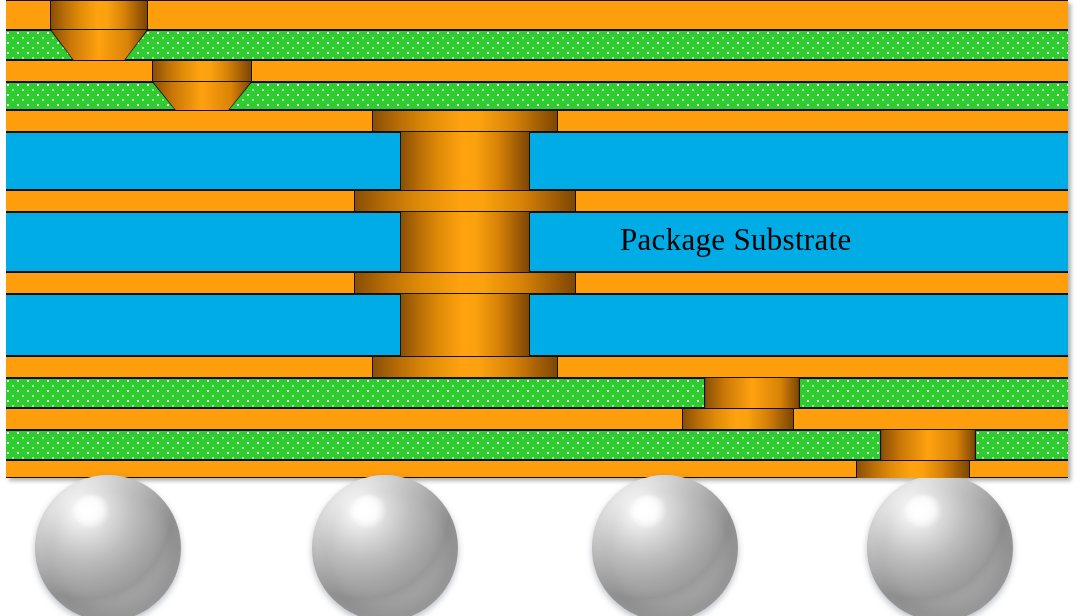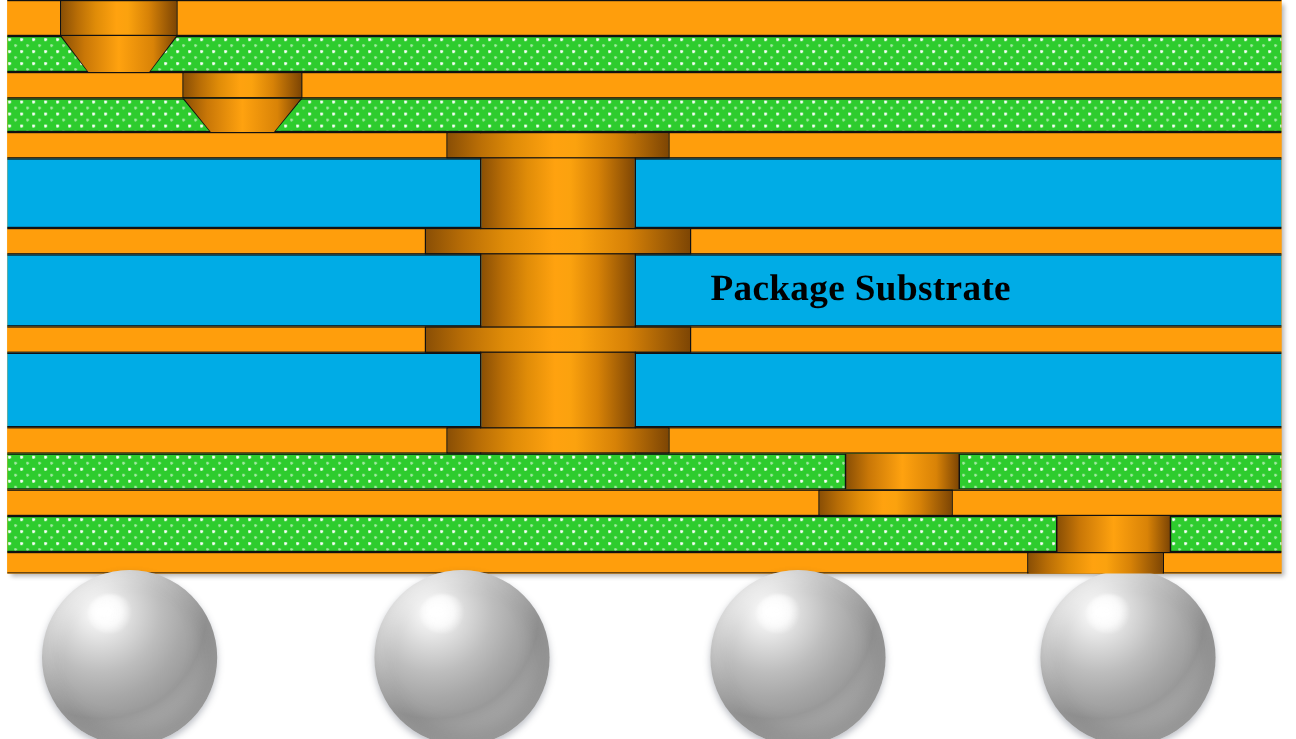--- a/index.html
+++ b/index.html
@@ -156,21 +156,21 @@
           <div class="shape" style="clip-path: polygon(-22px 0px, 118px 0px, 96px 100%, 0px 100%); transform: scale(0.975, 1);"></div>
         </div>
         <div class="pad cu-horiz" style="left: 850px; top: 460px; width: 114px; height: 20px;"></div>
         <div class="barrel cu-horiz" style="left: 394px; top: 110px; width: 130px; height: 268px;"></div>
         <div class="pad cu-horiz" style="left: 366px; top: 110px; width: 186px; height: 22px;"></div>
         <div class="pad cu-horiz" style="left: 348px; top: 190px; width: 222px; height: 22px;"></div>
         <div class="pad cu-horiz" style="left: 348px; top: 272px; width: 222px; height: 22px;"></div>
         <div class="pad cu-horiz" style="left: 366px; top: 356px; width: 186px; height: 22px;"></div>
       </div>
 
-    <div id="core-label" style="left: 586px; top: 224px; font-weight: bold;">Package Substrate</div>
+    <div id="core-label" style="left: 614px; top: 224px;">Package Substrate</div>
   </div>
 
   <div id="ball-container">
       <div class="ball" style="left: 35px; top: 475px; width: 146px; height: 146px;"></div>
       <div class="ball" style="left: 312px; top: 475px; width: 146px; height: 146px;"></div>
       <div class="ball" style="left: 592px; top: 475px; width: 146px; height: 146px;"></div>
       <div class="ball" style="left: 867px; top: 475px; width: 146px; height: 146px;"></div>
     </div>
 
 </div>

